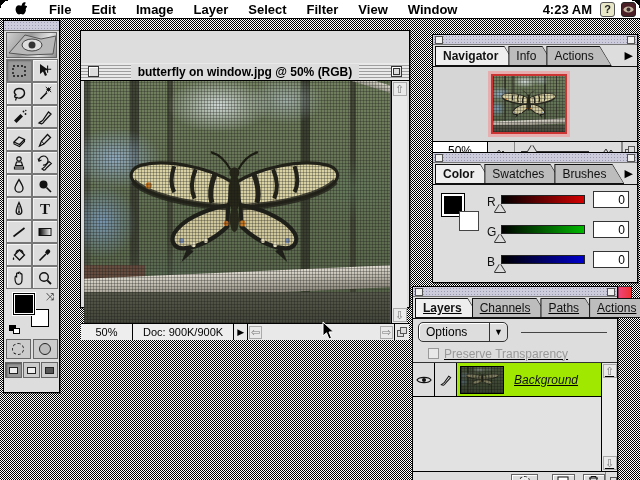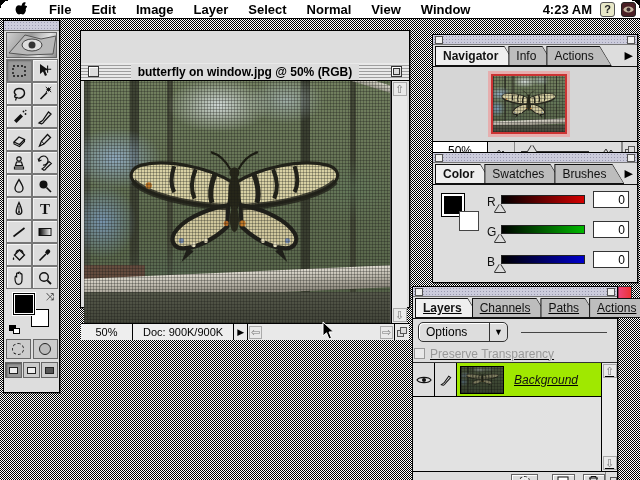--- a/index.html
+++ b/index.html
@@ -168,21 +168,21 @@
 
   
   #layerspal { left:412px; top:286px; width:206px; height:194px; z-index:20;text-decoration:underline; }
   .blend-row { position:relative; height:26px; }
   .blend-select { position:absolute; left:5px; top:3px; width:90px; height:20px; border:1px solid #333;
     border-radius:5px; background:#ddd; display:flex; align-items:center; box-shadow:inset 1px 1px 0 #fff; }
   .blend-select .label { flex:1; padding-left:7px; font-size:12px; }
   .blend-select .dd { width:18px; height:100%; border-left:1px solid #333; display:flex;
     align-items:center; justify-content:center; font-size:9px; }
   .opacity-line { position:absolute; left:108px; right:10px; top:13px; border-top:1px solid #444; }
-  .preserve-row { height:17px; display:flex; align-items:center; padding-left:1px; }
+  .preserve-row { height:17px; display:flex; align-items:center; padding-left:15px; }
   .pcheck { width:11px; height:11px; border:1px solid #999; background:#e8e8e8; margin-right:5px; }
   .preserve-label { font-size:12px; color:#999; }
   .layer-list { position:relative; height:109px; border-top:1px solid #333; background:#e2e2e2; display:flex; }
   .layer-rows { flex:1; }
   .layer-row { height:34px; border-bottom:1px solid #000; display:flex; background:#ddd; }
   .eye-cell,.brush-cell { width:22px; border-right:1px solid #000; display:flex; align-items:center; justify-content:center; background:#ddd; }
   .layer-sel { flex:1; display:flex; align-items:center; }
   .layer-thumb { width:44px; height:28px; margin:2px 0 2px 3px; border:1px solid #000; position:relative; overflow:hidden; background:#555; flex:none; }
   .layer-thumb .butterfly-main { left:4%; top:18%; width:92%; height:64%; }
   .layer-thumb .shade { position:absolute; inset:0; background:rgba(20,25,15,.45); }
@@ -260,21 +260,21 @@
     <div class="menu-item">
         <span>Image</span>
       </div>
     <div class="menu-item">
         <span>Layer</span>
       </div>
     <div class="menu-item">
         <span>Select</span>
       </div>
     <div class="menu-item">
-        <span>Normal</span>
+        <span>Filter</span>
       </div>
     <div class="menu-item">
         <span>View</span>
       </div>
     <div class="menu-item">
         <span>Window</span>
       </div>
     <div class="mb-right">
       <span class="clock">4:23 AM</span>
       <span class="help-icon">?</span>

